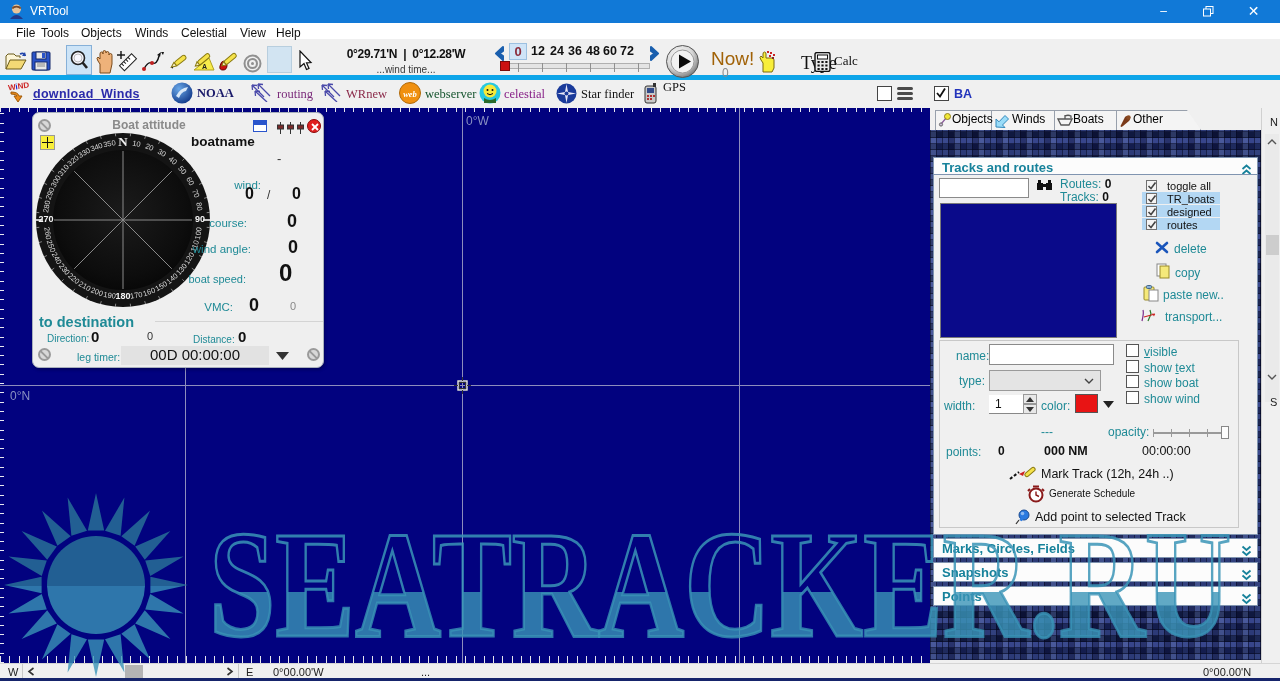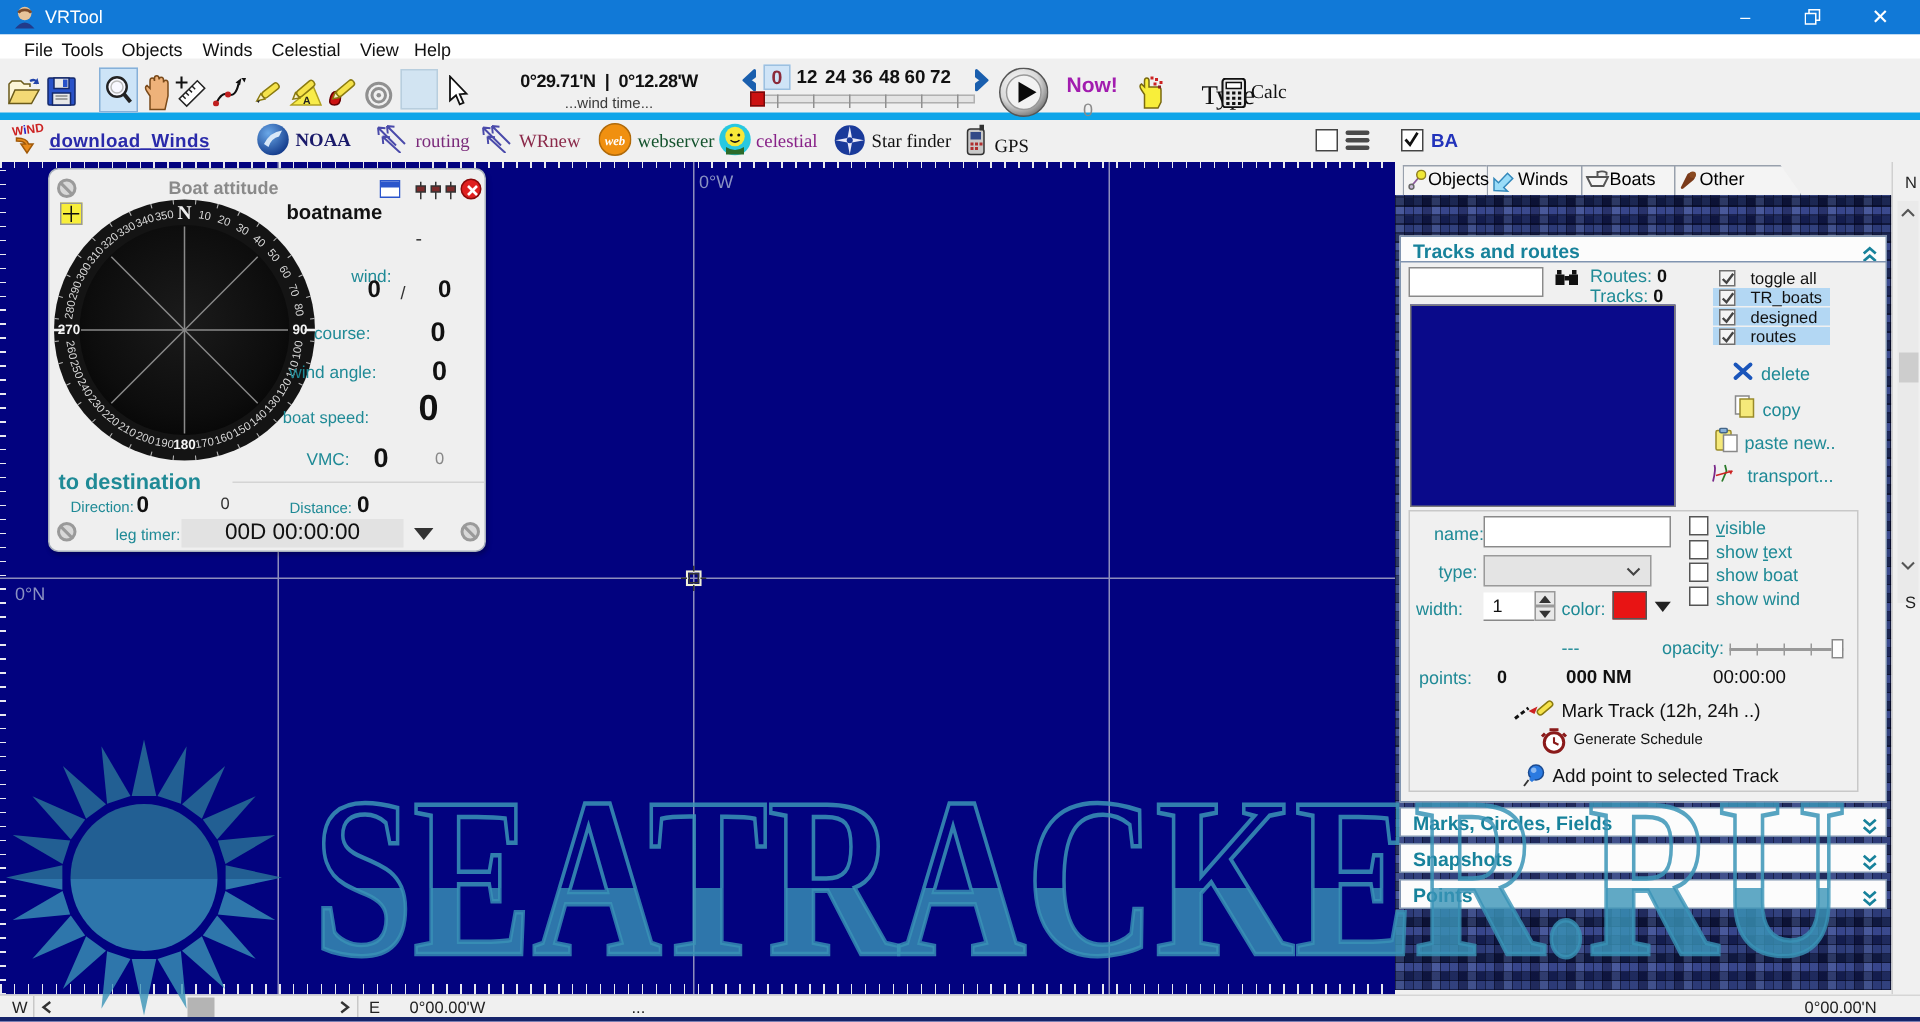--- a/index.html
+++ b/index.html
@@ -191,21 +191,21 @@
           <radialGradient id="pb" cx="40%" cy="35%" r="70%">
             <stop offset="0%" stop-color="#ffffff"></stop>
             <stop offset="60%" stop-color="#d8d8d8"></stop>
             <stop offset="100%" stop-color="#707070"></stop>
           </radialGradient>
         </defs>
 <circle cx="16.5" cy="16.5" r="16" fill="url(#pb)" stroke="#555"></circle>
 <circle cx="16.5" cy="16.5" r="11.5" fill="#f2f2f2" stroke="#999"></circle>
 <path d="M13,9.5 L25,16.5 L13,23.5 Z" fill="#0a0a0a"></path>
       </svg>
-      <div class="abs" style="left:711px;top:5px;font-size:14px;font-weight:bold;color:#a21caf">Now!</div>
+      <div class="abs" style="left:711px;top:5px;font-size:19px;font-weight:normal;color:#a16207">Now!</div>
       <div class="abs" style="left:722px;top:23px;font-size:12px;color:#8a8a8a">0</div>
       <svg class="abs" style="left:757px;top:7px" width="20" height="23" viewBox="0 0 20 23">
 <path d="M6,22 L6,13 L4,10 Q2,7 4,6 L6,8 L6,4 Q6,2 7.5,2 Q9,2 9,4 L9,8 L15,8 Q17,8 17,10 L17,18 L15,22 Z" fill="#f8ee3a" stroke="#7a6a10"></path>
 <g fill="#cc2222">
           <rect x="10" y="1" width="2" height="2"></rect>
           <rect x="13" y="2" width="2" height="2"></rect>
           <rect x="16" y="4" width="2" height="2"></rect>
           <rect x="12" y="5" width="2" height="2"></rect>
           <rect x="15" y="7" width="2" height="2" fill="#882222"></rect>
         </g>
@@ -286,21 +286,21 @@
 <rect x="7" y="5" width="7" height="5" fill="#334a88"></rect>
 <g fill="#b03030">
           <rect x="7" y="12" width="2" height="2"></rect>
           <rect x="10" y="12" width="2" height="2"></rect>
           <rect x="13" y="12" width="2" height="2"></rect>
           <rect x="7" y="15" width="2" height="2"></rect>
           <rect x="10" y="15" width="2" height="2"></rect>
         </g>
 <rect x="13" y="0" width="3" height="4" fill="#333"></rect>
       </svg>
-      <div class="abs" style="left:663px;top:10px;font-size:12.5px;color:#111;font-family:'Liberation Serif',serif">GPS</div>
+      <div class="abs" style="left:663px;top:0;font-size:12.5px;color:#111;font-family:'Liberation Serif',serif">GPS</div>
       <div class="abs" style="left:877px;top:6px;width:15px;height:15px;background:#fff;border:1.5px solid #444"></div>
       <div class="abs" style="left:897px;top:6px;width:16px;height:15px">
 <div style="position:absolute;top:1px;width:16px;height:3px;background:#4a4a4a;border-radius:1.5px"></div>
 <div style="position:absolute;top:6px;width:16px;height:3px;background:#4a4a4a;border-radius:1.5px"></div>
 <div style="position:absolute;top:11px;width:16px;height:3px;background:#4a4a4a;border-radius:1.5px"></div>
       </div>
       <div class="abs" style="left:934px;top:6px;width:15px;height:15px;background:#fff;border:1.5px solid #444">
 <svg width="12" height="12" viewBox="0 0 12 12" style="position:absolute;left:0;top:0">
           <path d="M2,6 L5,9.5 L10,1.5" fill="none" stroke="#111" stroke-width="1.8"></path>
         </svg>

